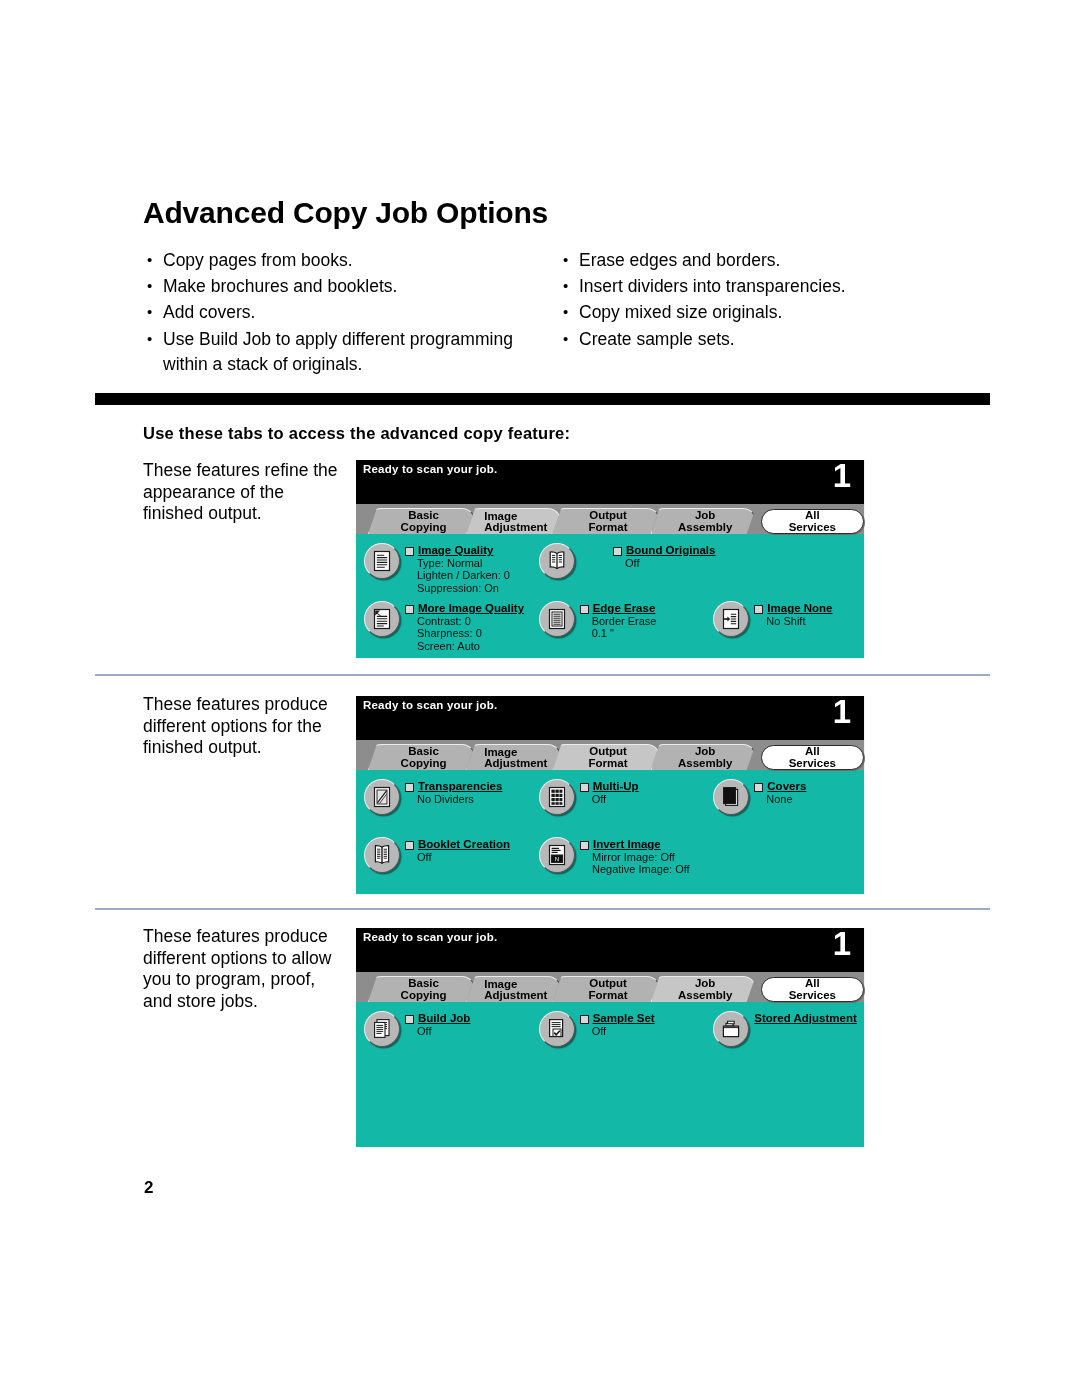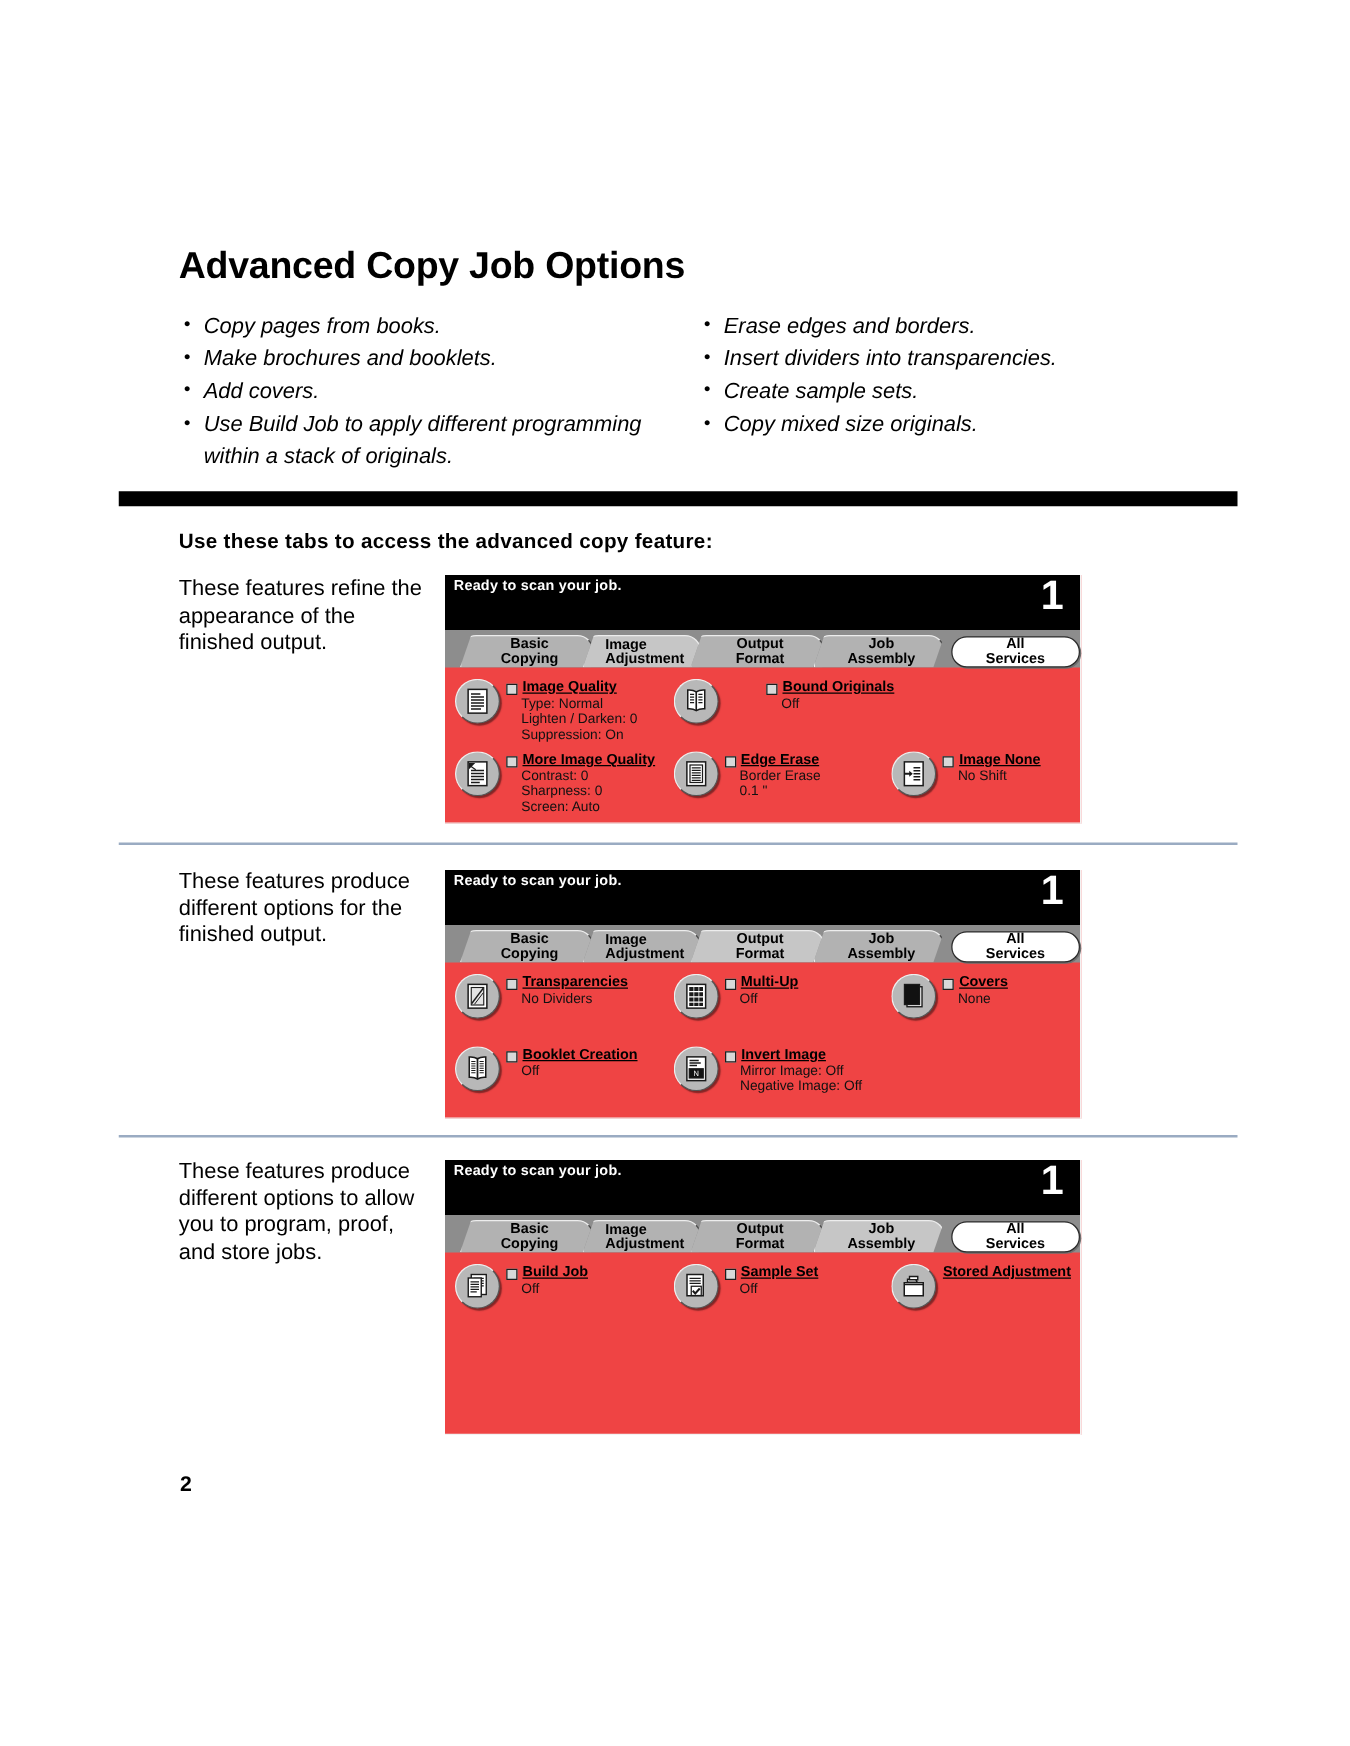--- a/index.html
+++ b/index.html
@@ -24,21 +24,20 @@
     font-size: 30px;
     font-weight: bold;
     letter-spacing: -0.2px;
   }
 
   
   .bullet-col {
     position: absolute;
     font-size: 17.5px;
     line-height: 25.4px;
-    font-style: italic;
   }
   #bullets-left  { left: 145px; top: 248px; width: 390px; }
   #bullets-right { left: 561px; top: 248px; width: 420px; }
   .bullet-item {
     position: relative;
     padding-left: 18px;
     margin-bottom: 0.8px;
   }
   .bullet-item::before {
     content: "•";
@@ -85,21 +84,21 @@
     font-size: 17.5px;
     line-height: 21.5px;
     width: 200px;
   }
 
   
   .ui-panel {
     position: absolute;
     left: 356px;
     width: 509px;
-    background: #ef4444;
+    background: #14b8a6;
     box-sizing: border-box;
     border-right: 1px solid #f2f2f2;
     border-bottom: 1px solid #f2f2f2;
   }
 
   
   .status-bar {
     position: relative;
     height: 44px;
     background: #000;
@@ -264,22 +263,22 @@
 
 <div id="bullets-left" class="bullet-col">
     <div class="bullet-item">Copy pages from books.</div>
     <div class="bullet-item">Make brochures and booklets.</div>
     <div class="bullet-item">Add covers.</div>
     <div class="bullet-item">Use Build Job to apply different programming within a stack of originals.</div>
   </div>
 <div id="bullets-right" class="bullet-col">
     <div class="bullet-item">Erase edges and borders.</div>
     <div class="bullet-item">Insert dividers into transparencies.</div>
+    <div class="bullet-item">Copy mixed size originals.</div>
     <div class="bullet-item">Create sample sets.</div>
-    <div class="bullet-item">Copy mixed size originals.</div>
   </div>
 
 <div id="black-bar"></div>
 
 <div id="section-heading">Use these tabs to access the advanced copy feature:</div>
 
 <div id="divider-1" class="divider"></div>
 <div id="divider-2" class="divider"></div>
 
 <div id="panels-root">

